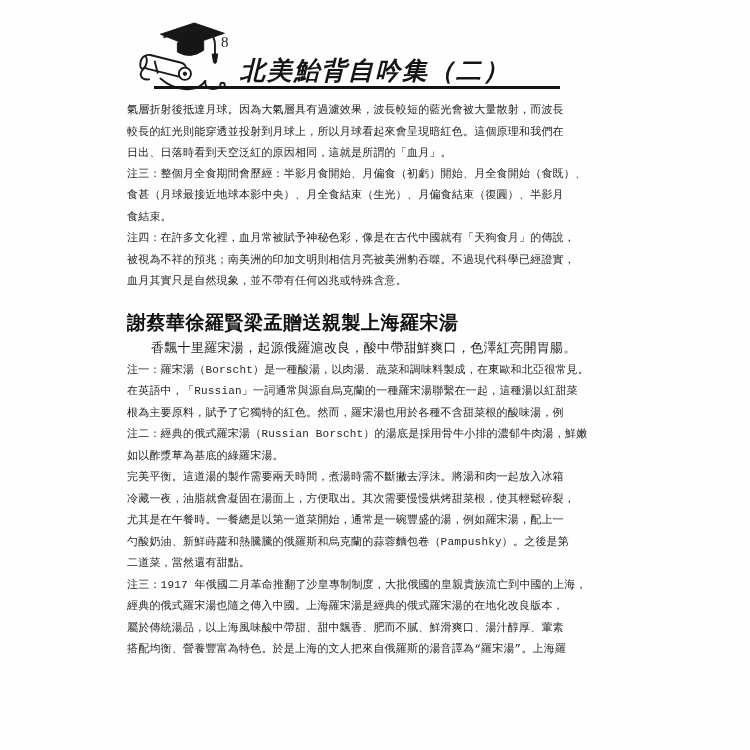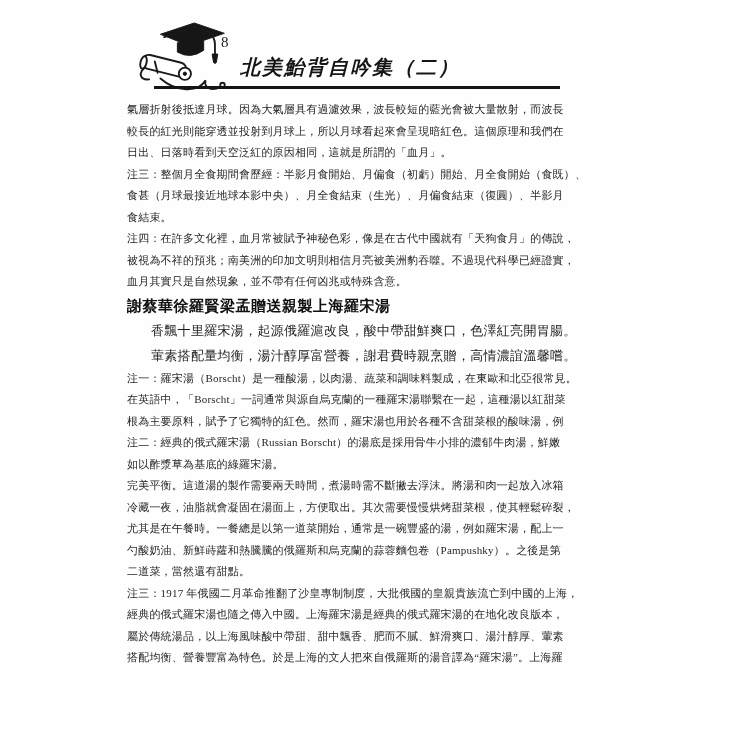--- a/index.html
+++ b/index.html
@@ -12,53 +12,53 @@
     color:#1f1f1f;
     overflow:hidden;
   }
   .logo{position:absolute;left:136px;top:14px;width:94px;height:80px;}
   .page-number{
     position:absolute;left:221px;top:34px;
     font-size:15px;color:#222;
   }
   .book-title{
     position:absolute;left:240px;top:54px;
-    font-size:20px;font-weight:700;font-style:italic;
+    font-size:25px;font-weight:700;font-style:italic;
     letter-spacing:2px;color:#151515;white-space:nowrap;
   }
   .header-rule{
     position:absolute;left:154px;top:86px;
     width:406px;height:3px;background:#141414;
   }
   .content{
     position:absolute;left:127px;top:99px;width:450px;
   }
   .line{
     font-size:11px;
     line-height:21.5px;
     white-space:nowrap;
     letter-spacing:0.2px;
     color:#242424;
   }
   .line.heading{
     font-family:"Liberation Sans","DejaVu Sans",sans-serif;
-    font-size:15px;font-weight:700;
+    font-size:19px;font-weight:700;
     line-height:24px;
-    margin-top:1px;
+    margin-top:18px;
     letter-spacing:0.5px;
     color:#111;
   }
   .line.poem{
     font-size:13px;
     line-height:25px;
     padding-left:24px;
     letter-spacing:0.3px;
     color:#1b1b1b;
   }
-  .line.note{color:#262626;}
+  .line.note{color:#262626;font-family:Liberation Mono, monospace;}
   svg .stroke{fill:none;stroke:#1a1a1a;stroke-width:2;stroke-linecap:round;}
   svg .fillb{fill:#161616;stroke:#161616;}
   svg .paper{fill:#ffffff;stroke:#1a1a1a;stroke-width:2;}
 </style>
 </head>
 <body>
 
 <div class="page">
 
   <svg class="logo" viewBox="0 0 100 84" aria-hidden="true">
@@ -95,23 +95,22 @@
       <div class="line body">較長的紅光則能穿透並投射到月球上，所以月球看起來會呈現暗紅色。這個原理和我們在</div>
       <div class="line body">日出、日落時看到天空泛紅的原因相同，這就是所謂的「血月」。</div>
       <div class="line note">注三：整個月全食期間會歷經：半影月食開始、月偏食（初虧）開始、月全食開始（食既）、</div>
       <div class="line note">食甚（月球最接近地球本影中央）、月全食結束（生光）、月偏食結束（復圓）、半影月</div>
       <div class="line note">食結束。</div>
       <div class="line note">注四：在許多文化裡，血月常被賦予神秘色彩，像是在古代中國就有「天狗食月」的傳說，</div>
       <div class="line note">被視為不祥的預兆；南美洲的印加文明則相信月亮被美洲豹吞噬。不過現代科學已經證實，</div>
       <div class="line note">血月其實只是自然現象，並不帶有任何凶兆或特殊含意。</div>
       <div class="line heading">謝蔡華徐羅賢梁孟贈送親製上海羅宋湯</div>
       <div class="line poem">香飄十里羅宋湯，起源俄羅滬改良，酸中帶甜鮮爽口，色澤紅亮開胃腸。</div>
-      <div class="line poem">葷素搭配量均衡，湯汁醇厚富營養，謝君費時親烹贈，高情濃誼溫馨嚐。</div>
       <div class="line note">注一：羅宋湯（Borscht）是一種酸湯，以肉湯、蔬菜和調味料製成，在東歐和北亞很常見。</div>
-      <div class="line note">在英語中，「Borscht」一詞通常與源自烏克蘭的一種羅宋湯聯繫在一起，這種湯以紅甜菜</div>
+      <div class="line note">在英語中，「Russian」一詞通常與源自烏克蘭的一種羅宋湯聯繫在一起，這種湯以紅甜菜</div>
       <div class="line note">根為主要原料，賦予了它獨特的紅色。然而，羅宋湯也用於各種不含甜菜根的酸味湯，例</div>
       <div class="line note">注二：經典的俄式羅宋湯（Russian Borscht）的湯底是採用骨牛小排的濃郁牛肉湯，鮮嫩</div>
       <div class="line note">如以酢漿草為基底的綠羅宋湯。</div>
       <div class="line note">完美平衡。這道湯的製作需要兩天時間，煮湯時需不斷撇去浮沫。將湯和肉一起放入冰箱</div>
       <div class="line note">冷藏一夜，油脂就會凝固在湯面上，方便取出。其次需要慢慢烘烤甜菜根，使其輕鬆碎裂，</div>
       <div class="line note">尤其是在午餐時。一餐總是以第一道菜開始，通常是一碗豐盛的湯，例如羅宋湯，配上一</div>
       <div class="line note">勺酸奶油、新鮮蒔蘿和熱騰騰的俄羅斯和烏克蘭的蒜蓉麵包卷（Pampushky）。之後是第</div>
       <div class="line note">二道菜，當然還有甜點。</div>
       <div class="line note">注三：1917 年俄國二月革命推翻了沙皇專制制度，大批俄國的皇親貴族流亡到中國的上海，</div>
       <div class="line note">經典的俄式羅宋湯也隨之傳入中國。上海羅宋湯是經典的俄式羅宋湯的在地化改良版本，</div>

